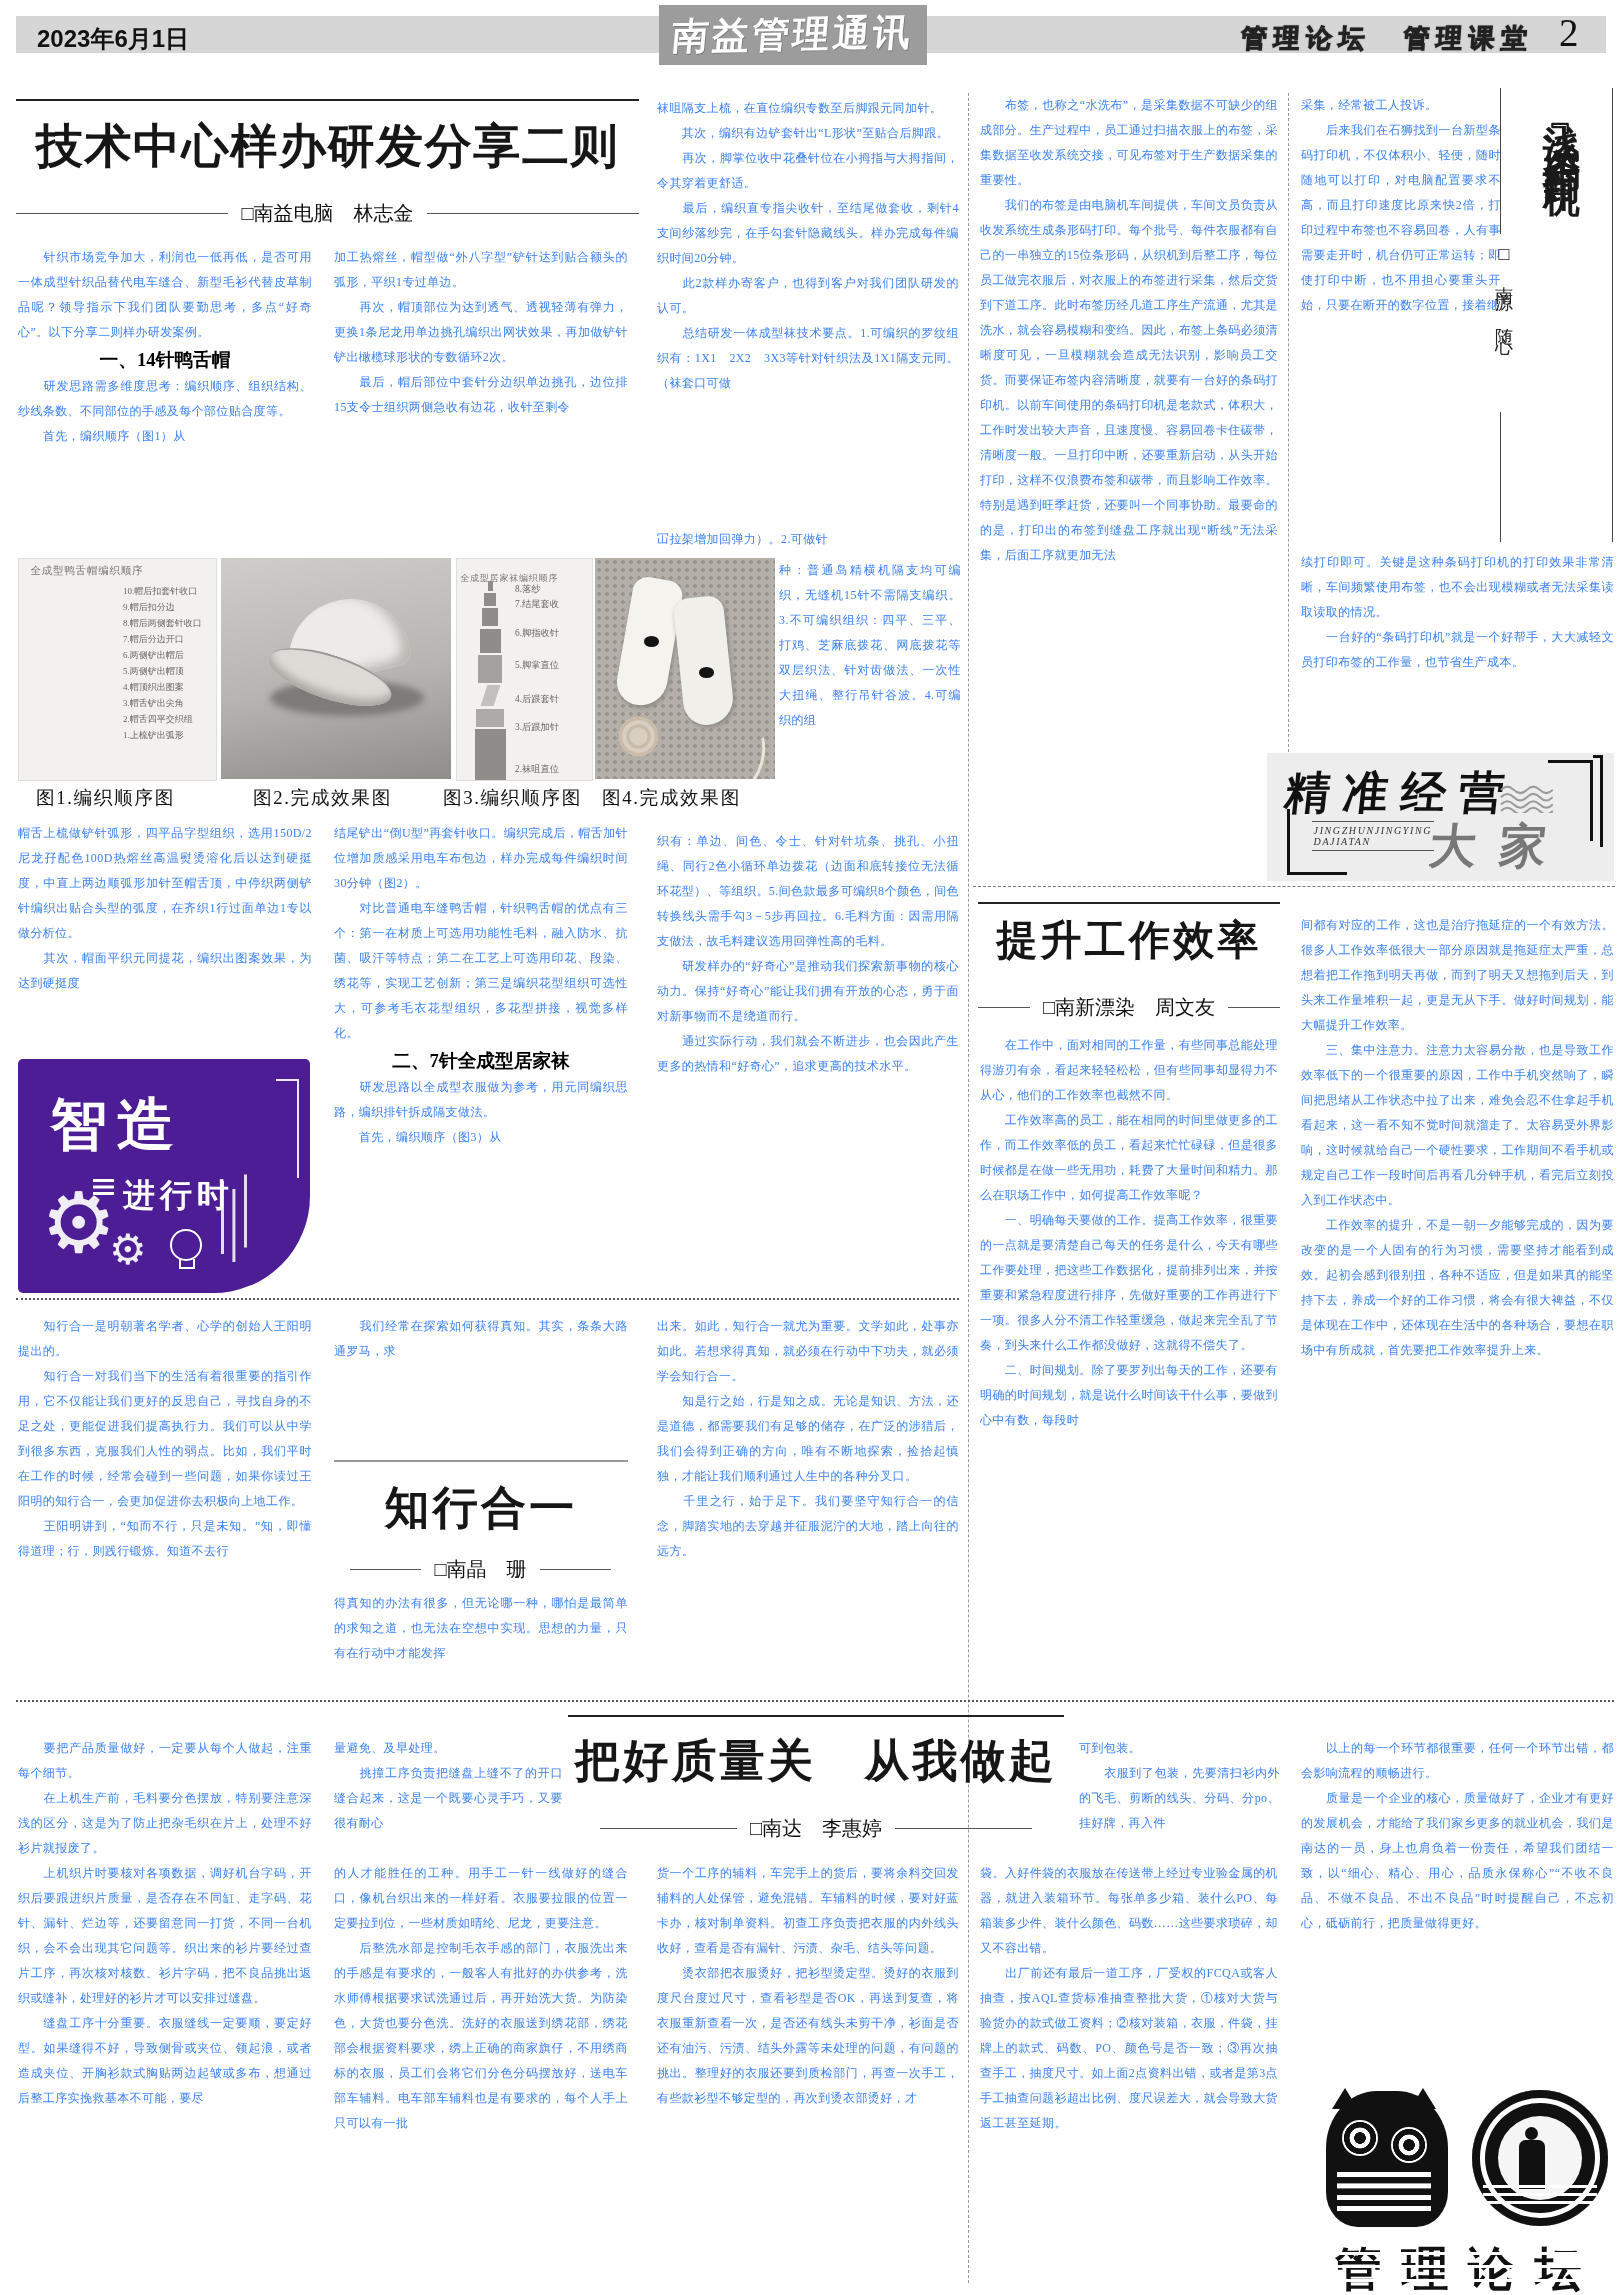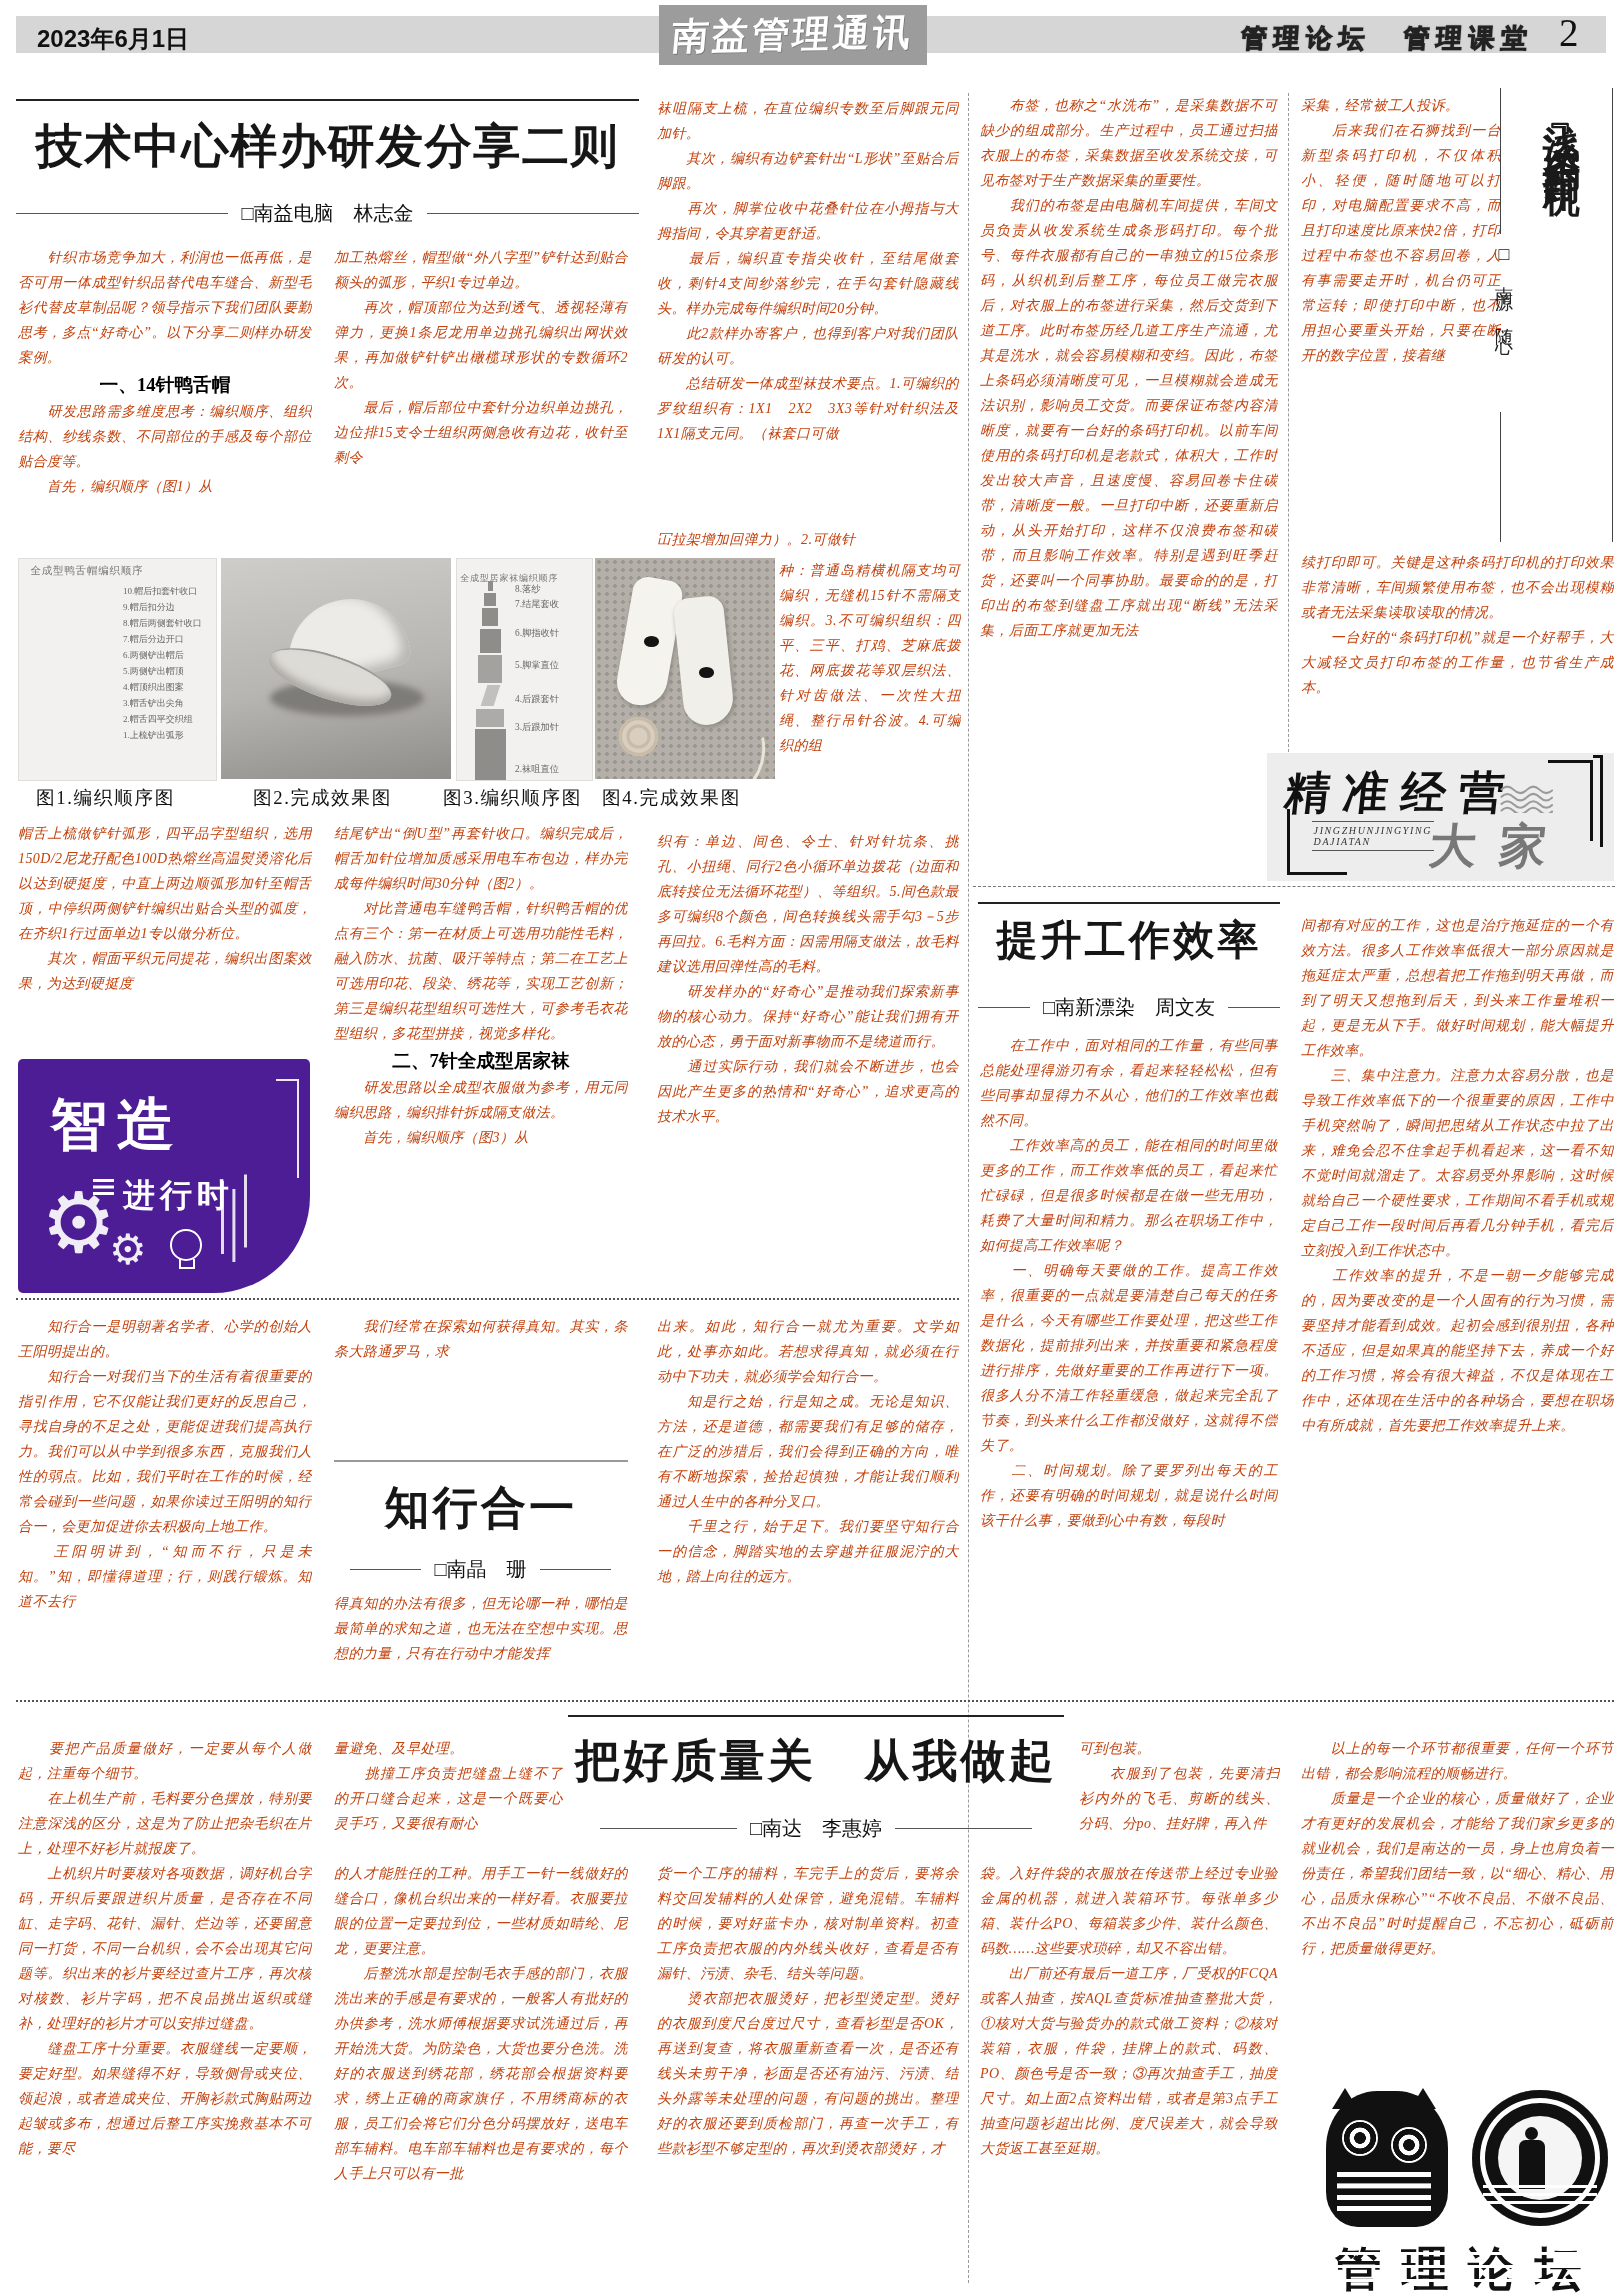--- a/index.html
+++ b/index.html
@@ -10,21 +10,21 @@
   .band{background:#d6d6d6;}
   .date{font-family:"Liberation Sans","DejaVu Sans",sans-serif;font-weight:bold;font-size:24px;color:#111;}
   .masthead{background:#9c9c9c;display:flex;align-items:center;justify-content:center;}
   .masthead span{color:#fff;font-weight:900;font-size:37px;letter-spacing:3.2px;transform:skewX(-6deg) rotate(-1deg);
         text-shadow:0.8px 0.8px 0 #777;}
   .hdr-sec{color:#fff;font-weight:900;font-size:26px;letter-spacing:6.5px;
         -webkit-text-stroke:1px #222;text-shadow:0 0 1.6px #444;transform:skewX(-4deg);}
   .pagenum{font-size:39px;color:#111;}
   
   .col-block{position:absolute;overflow:hidden;}
-  .para{text-align:justify;font-size:14px;line-height:25px;letter-spacing:0.4px;white-space:pre-wrap;color:#c2410c;font-style:italic;}
+  .para{text-align:justify;font-size:12px;line-height:25px;letter-spacing:0.4px;white-space:pre-wrap;color:#3b82f6;}
   .subhead{font-weight:bold;text-align:center;font-size:18.7px;line-height:29px;color:#000;}
   .h1{font-weight:900;text-align:center;font-size:47px;letter-spacing:1.6px;color:#161616;}
   .h2{font-weight:900;text-align:center;font-size:41px;letter-spacing:3.2px;color:#161616;}
   .byline{display:flex;align-items:center;gap:13px;font-size:20px;color:#111;}
   .byline .bl{flex:1;border-top:1.6px solid #555;height:0;}
   .rule{background:#222;}
   .rule-gray{background:#999;}
   .dot-h{border-top:2.4px dotted #555;height:0;}
   .dash-h{border-top:1.6px dashed #777;height:0;}
   .dash-v{width:0;border-left:1.6px dashed #999;}

